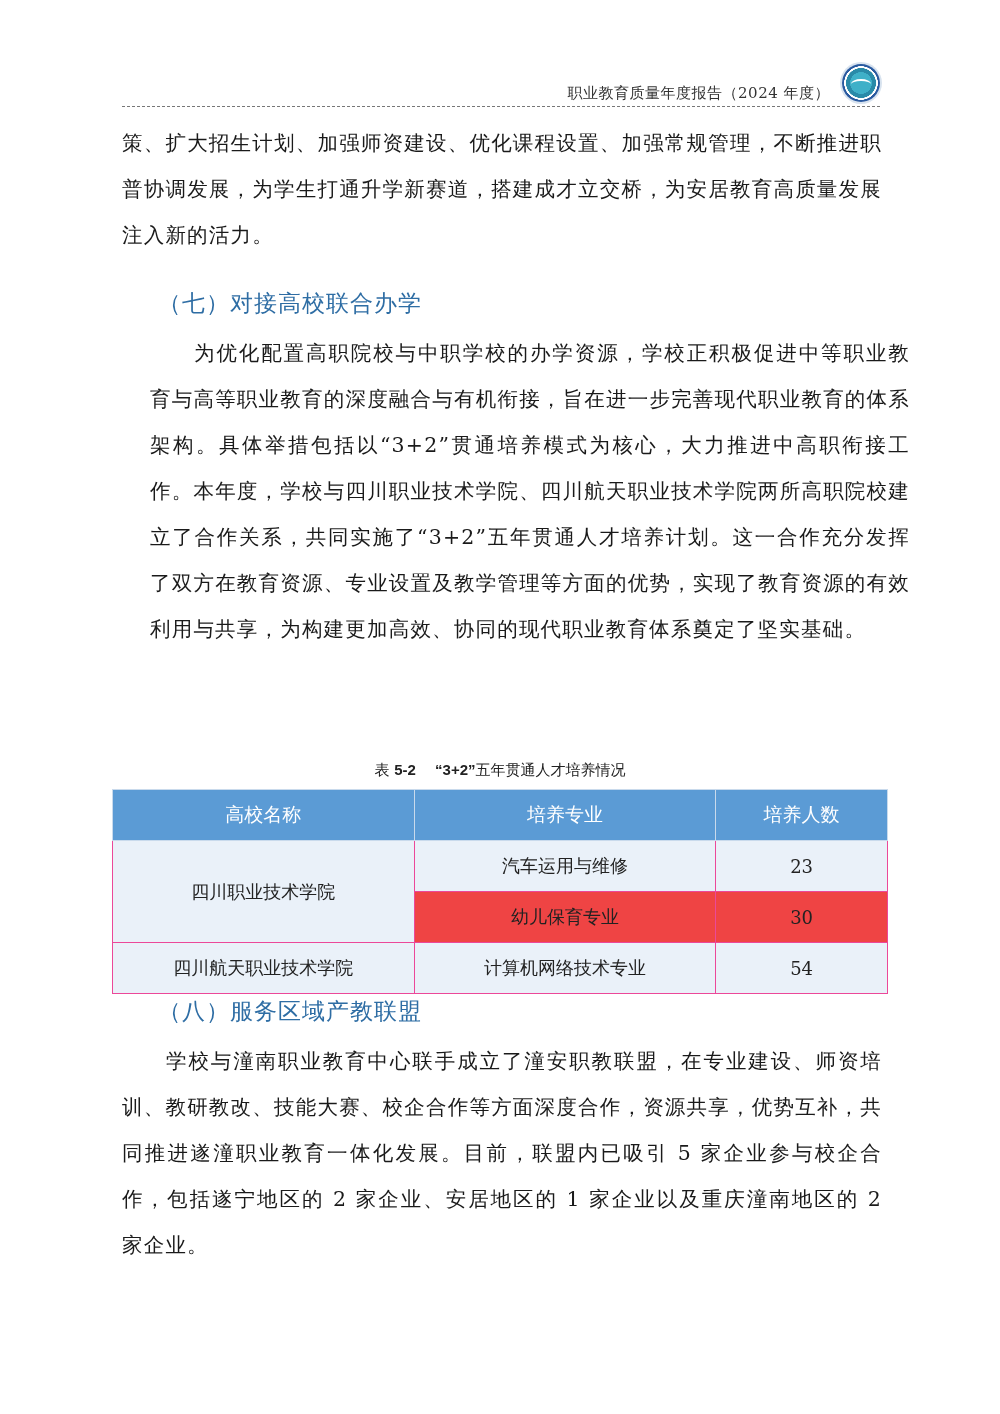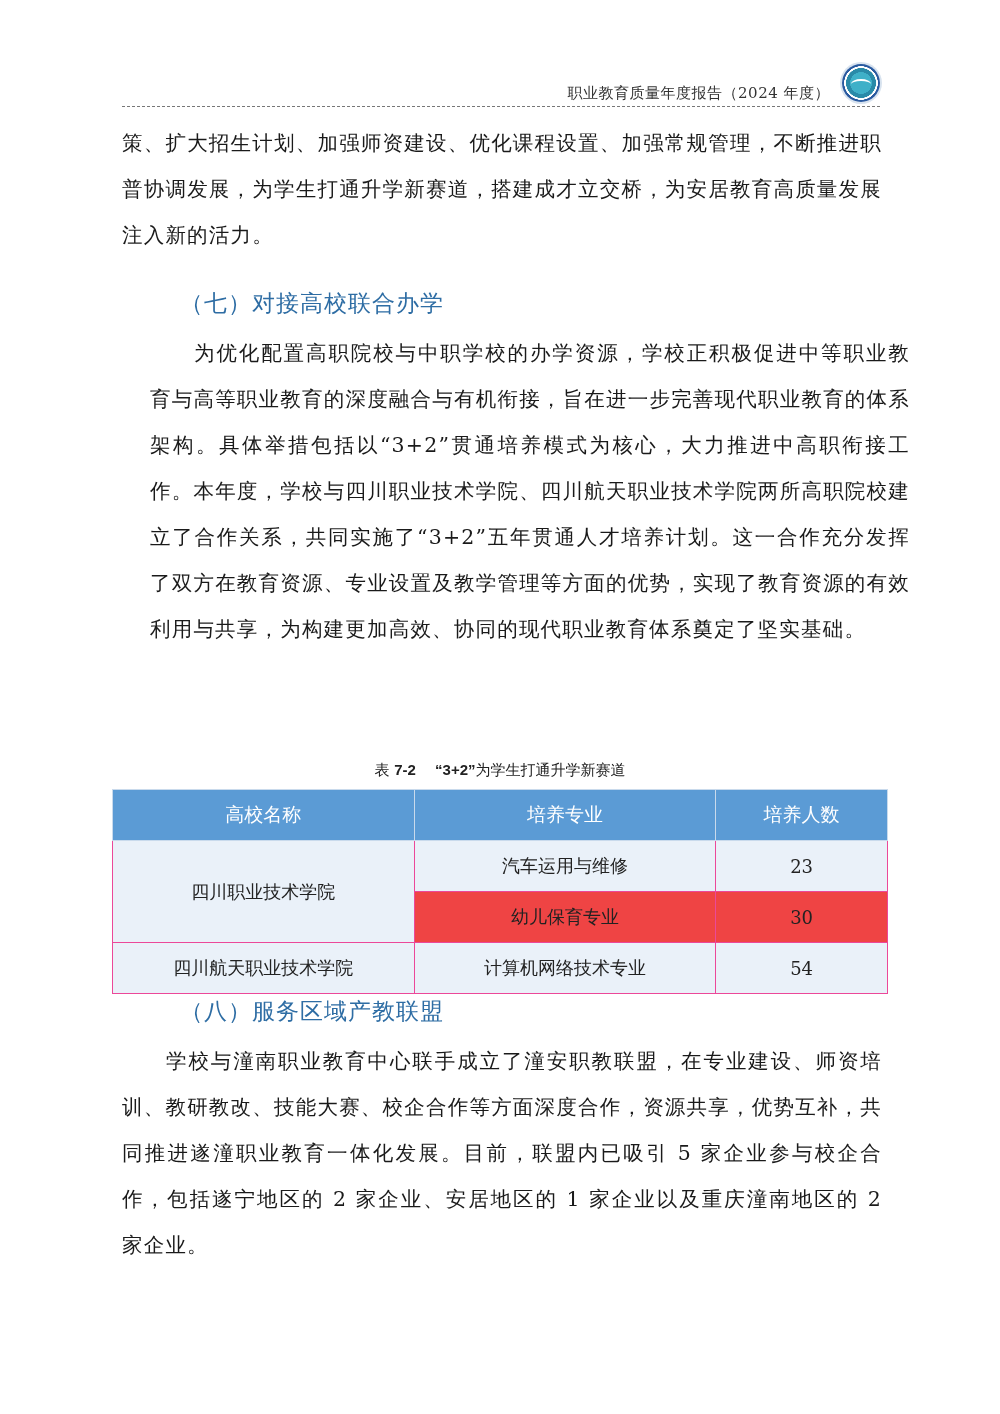--- a/index.html
+++ b/index.html
@@ -6,21 +6,21 @@
     body { width:1000px; height:1414px; position:relative; overflow:hidden;
            font-family:"DejaVu Serif","Liberation Serif",serif; color:#1a1a1a; }
     .header { position:absolute; left:122px; top:64px; width:758px; height:42px; }
     .header-title { position:absolute; right:50px; top:20px; font-size:15px; color:#333; letter-spacing:0.5px; }
     .header-line { position:absolute; left:0; right:0; top:42px; border-top:1px dashed #777; }
     .logo { position:absolute; right:0; top:0; width:38px; height:38px; border-radius:50%;
             background:radial-gradient(circle at 50% 50%, #3fb0c8 0 40%, #2a8aa8 41% 55%, #ffffff 56% 62%, #2a5aa0 63% 100%);
             box-shadow:0 0 0 2px #d8e3ef; }
     .logo-wave { position:absolute; left:9px; top:15px; width:20px; height:8px; border-top:2px solid #fff; border-radius:50%; }
     .para { position:absolute; left:122px; width:760px; font-size:20.5px; line-height:46px; letter-spacing:1.2px; text-align:justify; }
-    .heading { position:absolute; left:180px; font-size:23px; color:#2e6da4; letter-spacing:1px; }
+    .heading { position:absolute; left:158px; font-size:23px; color:#2e6da4; letter-spacing:1px; }
     .caption { position:absolute; left:0; width:1000px; top:761px; text-align:center; font-size:15px; color:#222; }
     .caption b { font-family:"Liberation Sans",sans-serif; font-weight:bold; }
     table.t { position:absolute; left:112px; top:789px; width:776px; border-collapse:collapse; font-size:18px; }
     table.t th { background:#5b9bd5; color:#ffffff; font-weight:normal; height:48px; border:1px solid #c9daec;
                  font-family:Liberation Serif, serif; font-size:19px; }
     table.t td { height:48px; text-align:center; border:1px solid #ec4899; color:#222; }
     .band { background:#eaf1f9; }
     .plain { background:#ef4444; }
   </style>
 </head>
@@ -34,22 +34,22 @@
   <div class="header-line"></div>
 </div>
 
 <div class="para" style="top:120px; text-indent:0;">策、扩大招生计划、加强师资建设、优化课程设置、加强常规管理，不断推进职普协调发展，为学生打通升学新赛道，搭建成才立交桥，为安居教育高质量发展注入新的活力。</div>
 
 <div class="heading" style="top:288px;">（七）对接高校联合办学</div>
 
 <div class="para" style="top:330px; text-indent:44px;margin-left:28px;">为优化配置高职院校与中职学校的办学资源，学校正积极促进中等职业教育与高等职业教育的深度融合与有机衔接，旨在进一步完善现代职业教育的体系架构。具体举措包括以“3+2”贯通培养模式为核心，大力推进中高职衔接工作。本年度，学校与四川职业技术学院、四川航天职业技术学院两所高职院校建立了合作关系，共同实施了“3+2”五年贯通人才培养计划。这一合作充分发挥了双方在教育资源、专业设置及教学管理等方面的优势，实现了教育资源的有效利用与共享，为构建更加高效、协同的现代职业教育体系奠定了坚实基础。</div>
 
 <div class="caption">
-  <span>表 </span><b>7-2</b>
-  &nbsp;&nbsp;&nbsp;<b>“3+2”</b><span>为学生打通升学新赛道</span>
+  <span>表 </span><b>5-2</b>
+  &nbsp;&nbsp;&nbsp;<b>“3+2”</b><span>五年贯通人才培养情况</span>
 </div>
 
 <table class="t">
   <colgroup>
       <col style="width:302px">
       <col style="width:302px">
       <col style="width:172px">
     </colgroup>
   <tbody>
       <tr>

